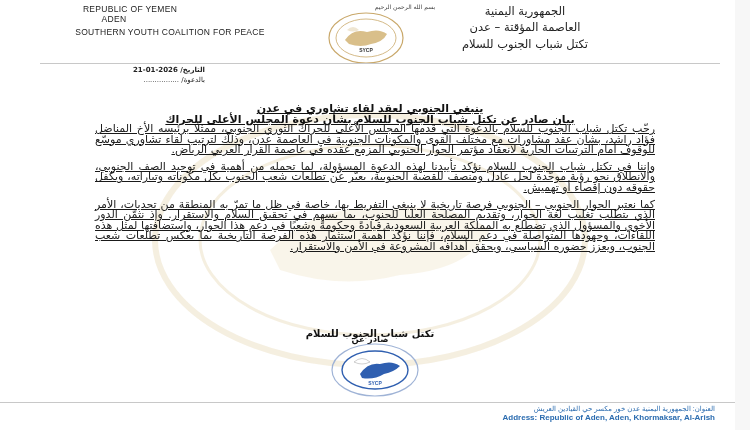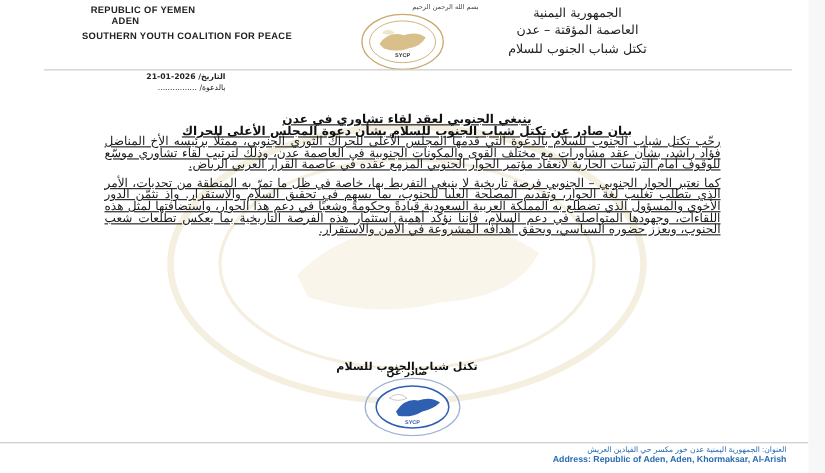--- a/index.html
+++ b/index.html
@@ -1,20 +1,20 @@
 <!DOCTYPE html>
 <html><head>
   <meta charset="utf-8">
   <style>
     html, body { margin:0; padding:0; }
     body { width:750px; height:430px; background:#ffffff; position:relative; overflow:hidden; font-family:"DejaVu Sans", sans-serif; color:#111; }
     .page { position:absolute; left:0; top:0; width:735px; height:430px; background:#fff; }
     .right-edge { position:absolute; left:735px; top:0; width:15px; height:430px; background:#f7f7f7; }
 
-    .hdr-en { position:absolute; left:0; width:330px; text-align:center; font-family:"Liberation Sans", sans-serif; font-weight:bold; font-size:8.5px; color:#222; letter-spacing:0.3px; }
+    .hdr-en { position:absolute; left:0; width:330px; text-align:center; font-family:"Liberation Sans", sans-serif; font-weight:normal; font-size:8.5px; color:#222; letter-spacing:0.3px; }
     .hdr-en.l1 { top:4px; left:30px; width:200px; }
     .hdr-en.l2 { top:14px; left:14px; width:200px; }
     .hdr-en.l3 { top:27px; left:20px; width:300px; }
 
     .basmala { position:absolute; left:355px; top:3px; width:100px; text-align:center; font-size:6px; color:#444; direction:rtl; }
     .logo-top { position:absolute; left:327px; top:8px; width:78px; height:56px; }
     .hdr-ar { position:absolute; right:20px; width:250px; text-align:right; direction:rtl; font-size:11.5px; color:#222; }
     .hdr-ar.l1 { top:4px; right:130px; width:160px; text-align:center; }
     .hdr-ar.l2 { top:20px; right:125px; width:170px; text-align:center; }
     .hdr-ar.l3 { top:37px; right:110px; width:200px; text-align:center; }
@@ -84,20 +84,21 @@
     <ellipse cx="220" cy="130" rx="215" ry="125" fill="none" stroke="#e3d2a9" stroke-width="6"></ellipse>
     <ellipse cx="220" cy="130" rx="170" ry="95" fill="none" stroke="#e3d2a9" stroke-width="3"></ellipse>
     <path d="M120 140 Q170 90 240 100 Q300 90 340 120 Q320 160 250 165 Q190 180 130 160Z" fill="#efe3c6"></path>
   </svg>
 
   <div class="title t1">بيان صادر عن تكتل شباب الجنوب للسلام بشأن دعوة المجلس الأعلى للحراك</div>
   <div class="title t2">ينبغي الجنوبي لعقد لقاء تشاوري في عدن</div>
 
   <div class="body-text p1">
     <p>رحّب تكتل شباب الجنوب للسلام بالدعوة التي قدمها المجلس الأعلى للحراك الثوري الجنوبي، ممثلًا برئيسه الأخ المناضل فؤاد راشد، بشأن عقد مشاورات مع مختلف القوى والمكونات الجنوبية في العاصمة عدن، وذلك لترتيب لقاء تشاوري موسّع للوقوف أمام الترتيبات الجارية لانعقاد مؤتمر الحوار الجنوبي المزمع عقده في عاصمة القرار العربي الرياض.</p>
+    <p>وإننا في تكتل شباب الجنوب للسلام نؤكد تأييدنا لهذه الدعوة المسؤولة، لما تحمله من أهمية في توحيد الصف الجنوبي، والانطلاق نحو رؤية موحّدة لحل عادل ومنصف للقضية الجنوبية، يعبّر عن تطلعات شعب الجنوب بكل مكوناته وتياراته، ويكفل حقوقه دون إقصاء أو تهميش.</p>
     <p>كما نعتبر الحوار الجنوبي – الجنوبي فرصة تاريخية لا ينبغي التفريط بها، خاصة في ظل ما تمرّ به المنطقة من تحديات، الأمر الذي يتطلب تغليب لغة الحوار، وتقديم المصلحة العليا للجنوب، بما يسهم في تحقيق السلام والاستقرار. وإذ نثمّن الدور الأخوي والمسؤول الذي تضطلع به المملكة العربية السعودية قيادةً وحكومةً وشعبًا في دعم هذا الحوار، واستضافتها لمثل هذه اللقاءات، وجهودها المتواصلة في دعم السلام، فإننا نؤكد أهمية استثمار هذه الفرصة التاريخية بما يعكس تطلعات شعب الجنوب، ويعزز حضوره السياسي، ويحقق أهدافه المشروعة في الأمن والاستقرار.</p>
   </div>
 
   <div class="sign s1">صادر عن</div>
   <div class="sign s2">تكتل شباب الجنوب للسلام</div>
 
   <svg class="logo-bottom" viewBox="0 0 90 55">
     <ellipse cx="45" cy="28" rx="43" ry="26" fill="none" stroke="#9fb3d6" stroke-width="1.2"></ellipse>
     <ellipse cx="45" cy="28" rx="33" ry="19" fill="#ffffff" stroke="#2f5fb0" stroke-width="1.4"></ellipse>
     <path d="M30 32 Q38 20 50 22 Q62 18 70 24 Q64 30 54 32 Q44 38 32 36Z" fill="#2f5fb0"></path>

